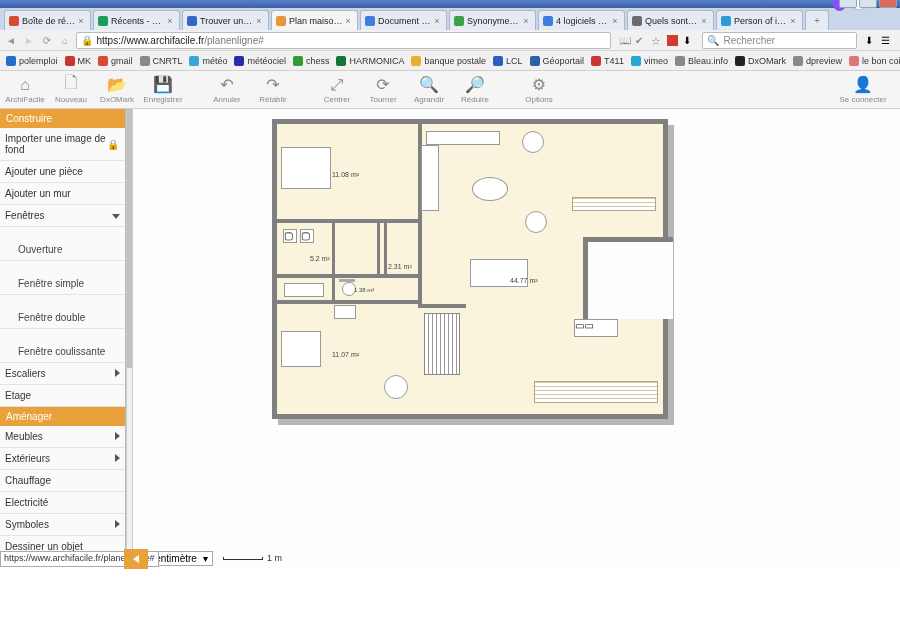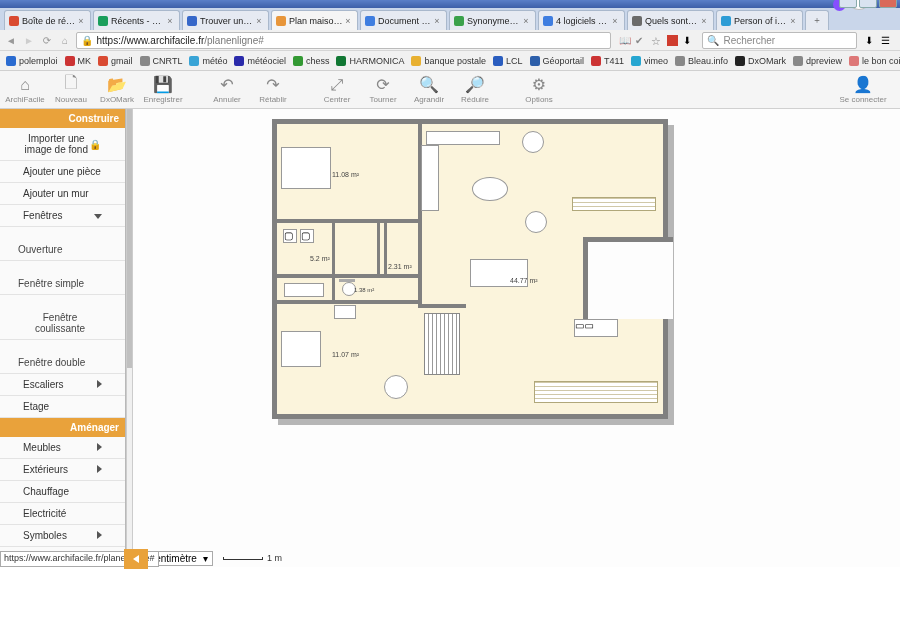--- a/index.html
+++ b/index.html
@@ -41,22 +41,22 @@
   .tool .ic { font-size:16px; color:#888; height:18px; display:flex; align-items:center;}
   .tool .lbl { font-size:8px; color:#888;}
   .spacer { width:18px; }
 
   .workspace { position:absolute; top:109px; bottom:0; left:0; right:0; display:flex; }
 
   
   .sidebar { width:126px; background:#fafafa; border-right:1px solid #b8b8b8; display:flex; flex-direction:column; font-size:10px;}
   .side-scroll { width:7px; background:#f0f0f0; border-left:1px solid #ccc; border-right:1px solid #ccc; position:relative;}
   .side-scroll .thumb { width:100%; height:50%; background:#c0c0c0; }
-  .section { background:#e9a23b; color:#fff; font-weight:bold; padding:4px 6px; font-size:10px;text-align:right;}
-  .item { padding:5px 23px; border-bottom:1px solid #e3e3e3; color:#333; display:flex; justify-content:space-between; align-items:center; cursor:pointer;text-align:center;}
+  .section { background:#e9a23b; color:#fff; font-weight:normal; padding:4px 6px; font-size:10px;}
+  .item { padding:5px 5px; border-bottom:1px solid #e3e3e3; color:#333; display:flex; justify-content:space-between; align-items:center; cursor:pointer;}
   .item .chev { color:#555; font-size:9px;}
   .item.sub { padding-left:18px; color:#444;margin-top:12px;}
   .item .lockicon { font-size:10px; color:#666;}
 
   
   .canvas-wrap { flex:1; position:relative; overflow:hidden; }
   .grid-bg {
     position:absolute; inset:0;
     background-color:#fdfdfd;
     background-image:
@@ -343,24 +343,24 @@
         <span>Fenêtres</span>
         <span class="chev chev-d"></span>
       </div>
       <div class="item sub">
         <span>Ouverture</span>
       </div>
       <div class="item sub">
         <span>Fenêtre simple</span>
       </div>
       <div class="item sub">
+        <span>Fenêtre double</span>
+      </div>
+      <div class="item sub">
         <span>Fenêtre coulissante</span>
-      </div>
-      <div class="item sub">
-        <span>Fenêtre double</span>
       </div>
       <div class="item">
         <span>Escaliers</span>
         <span class="chev chev-r"></span>
       </div>
       <div class="item">
         <span>Etage</span>
       </div>
       <div class="section">Aménager</div>
       <div class="item">

